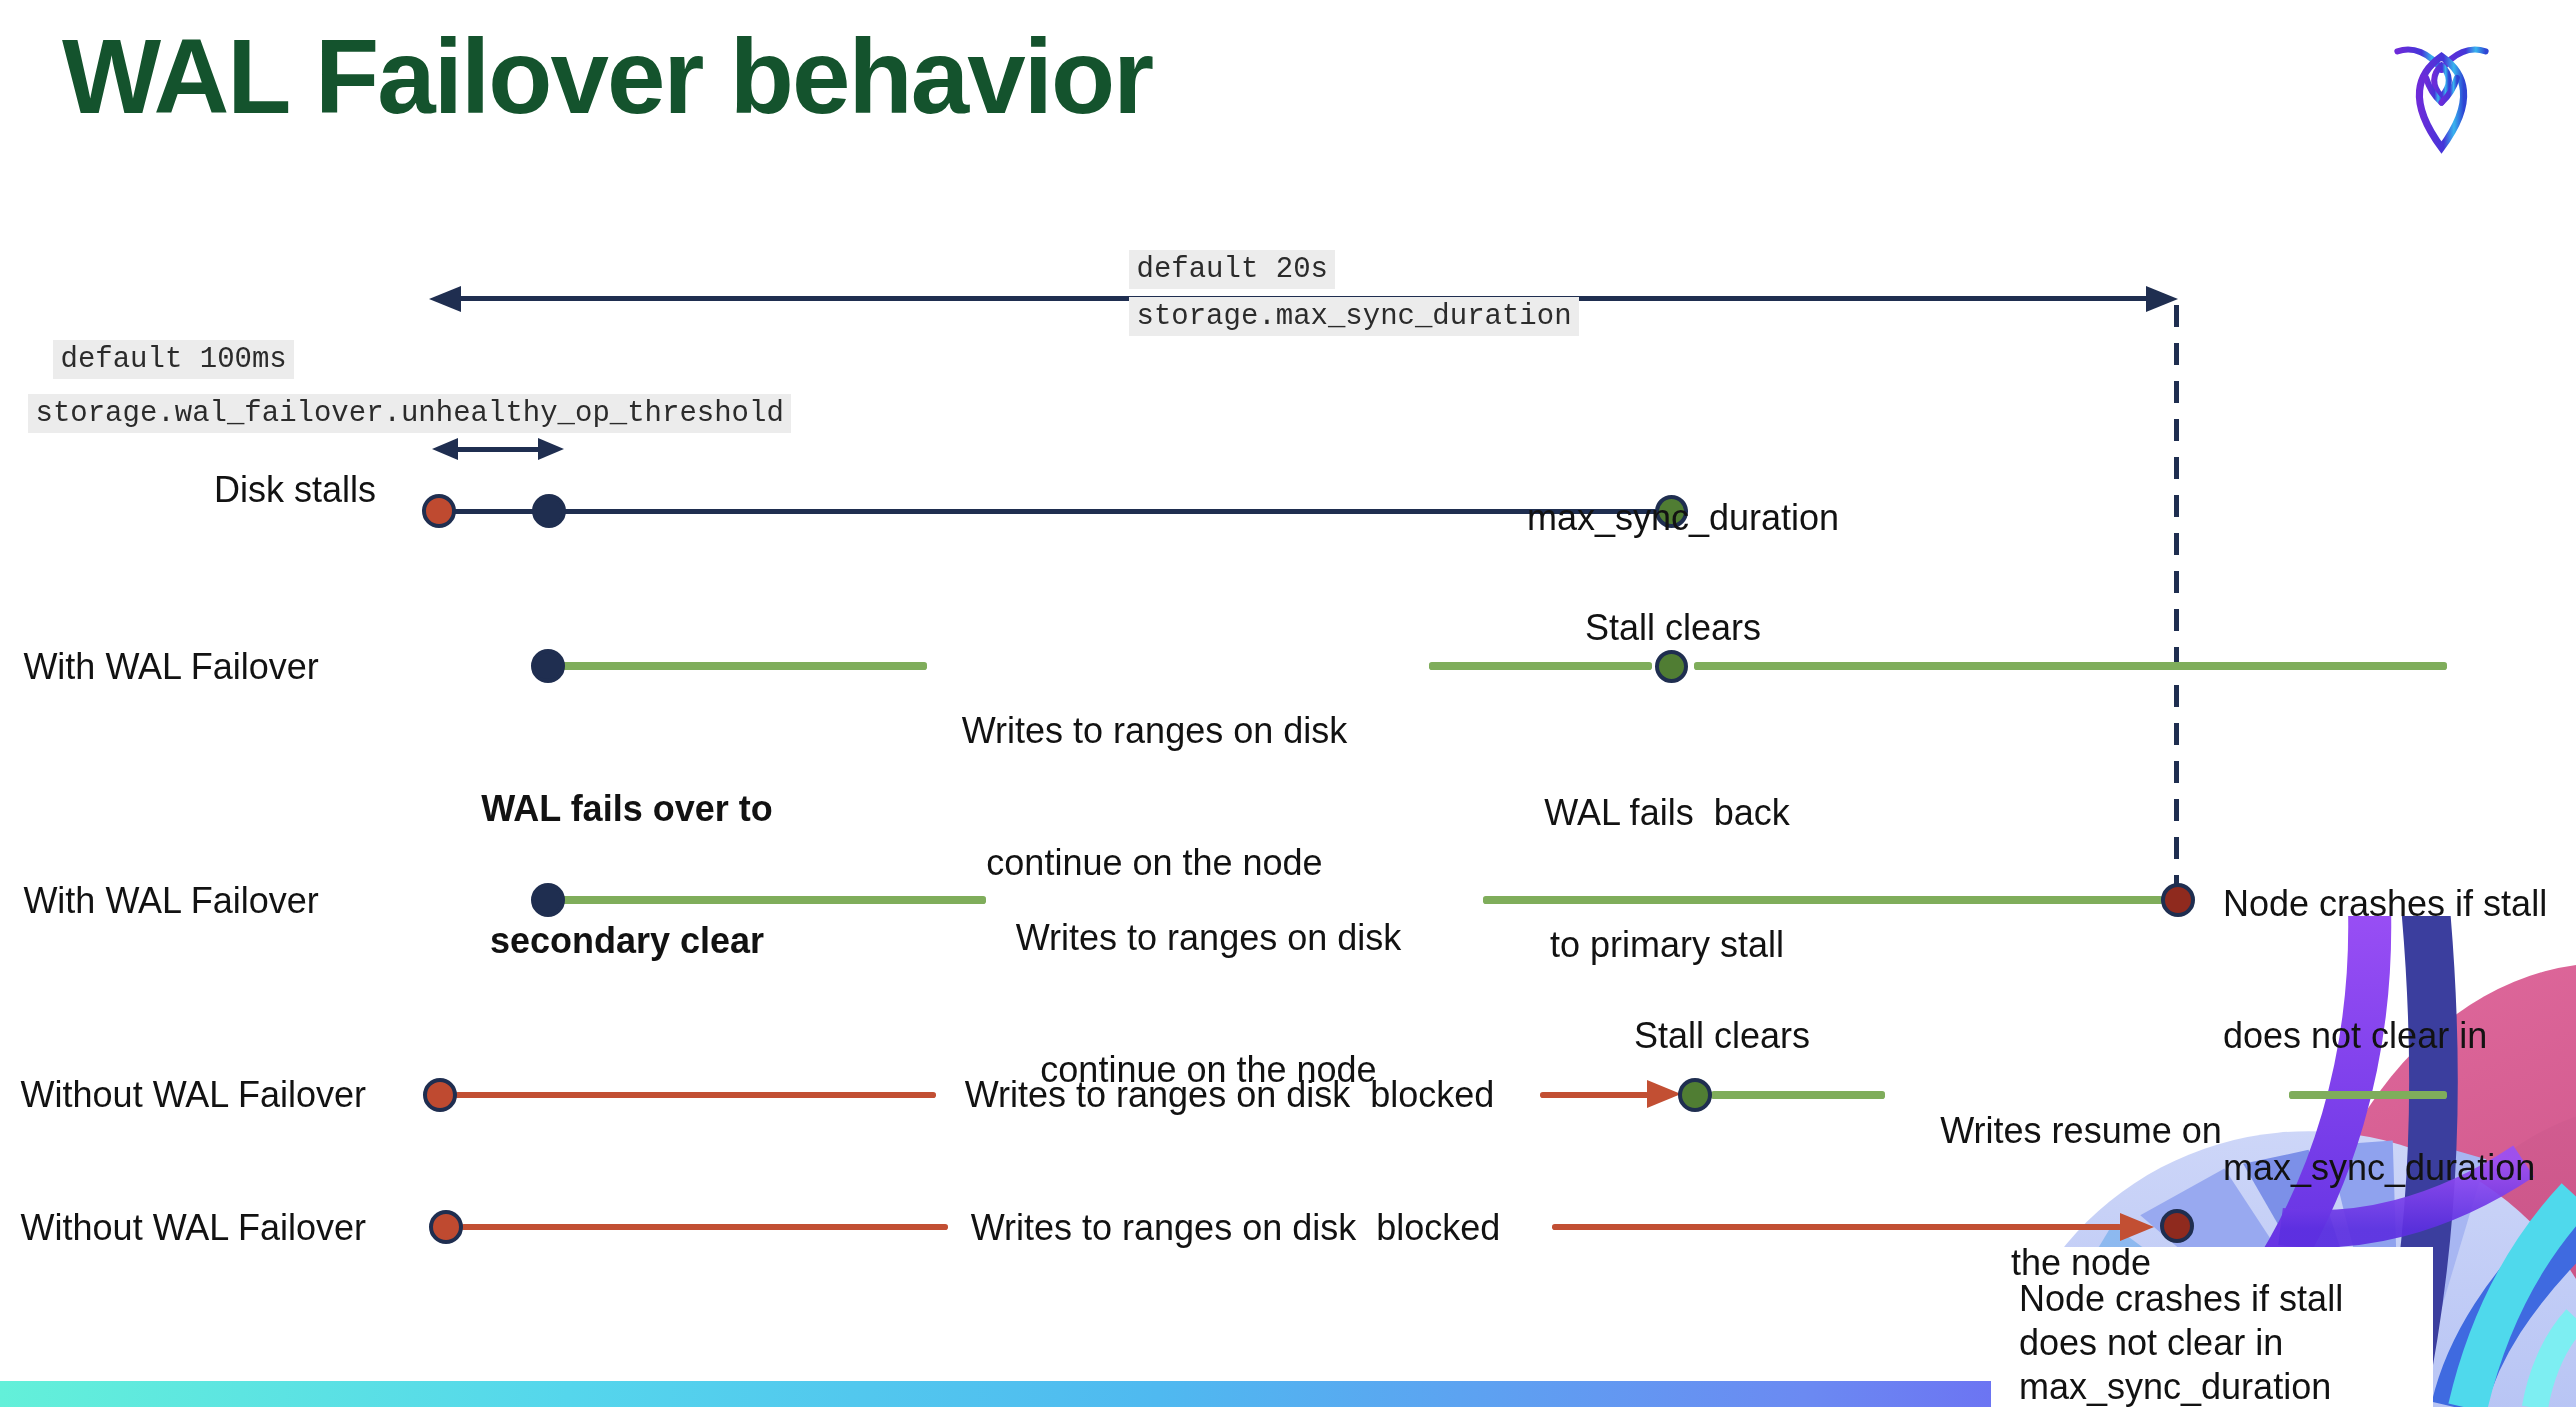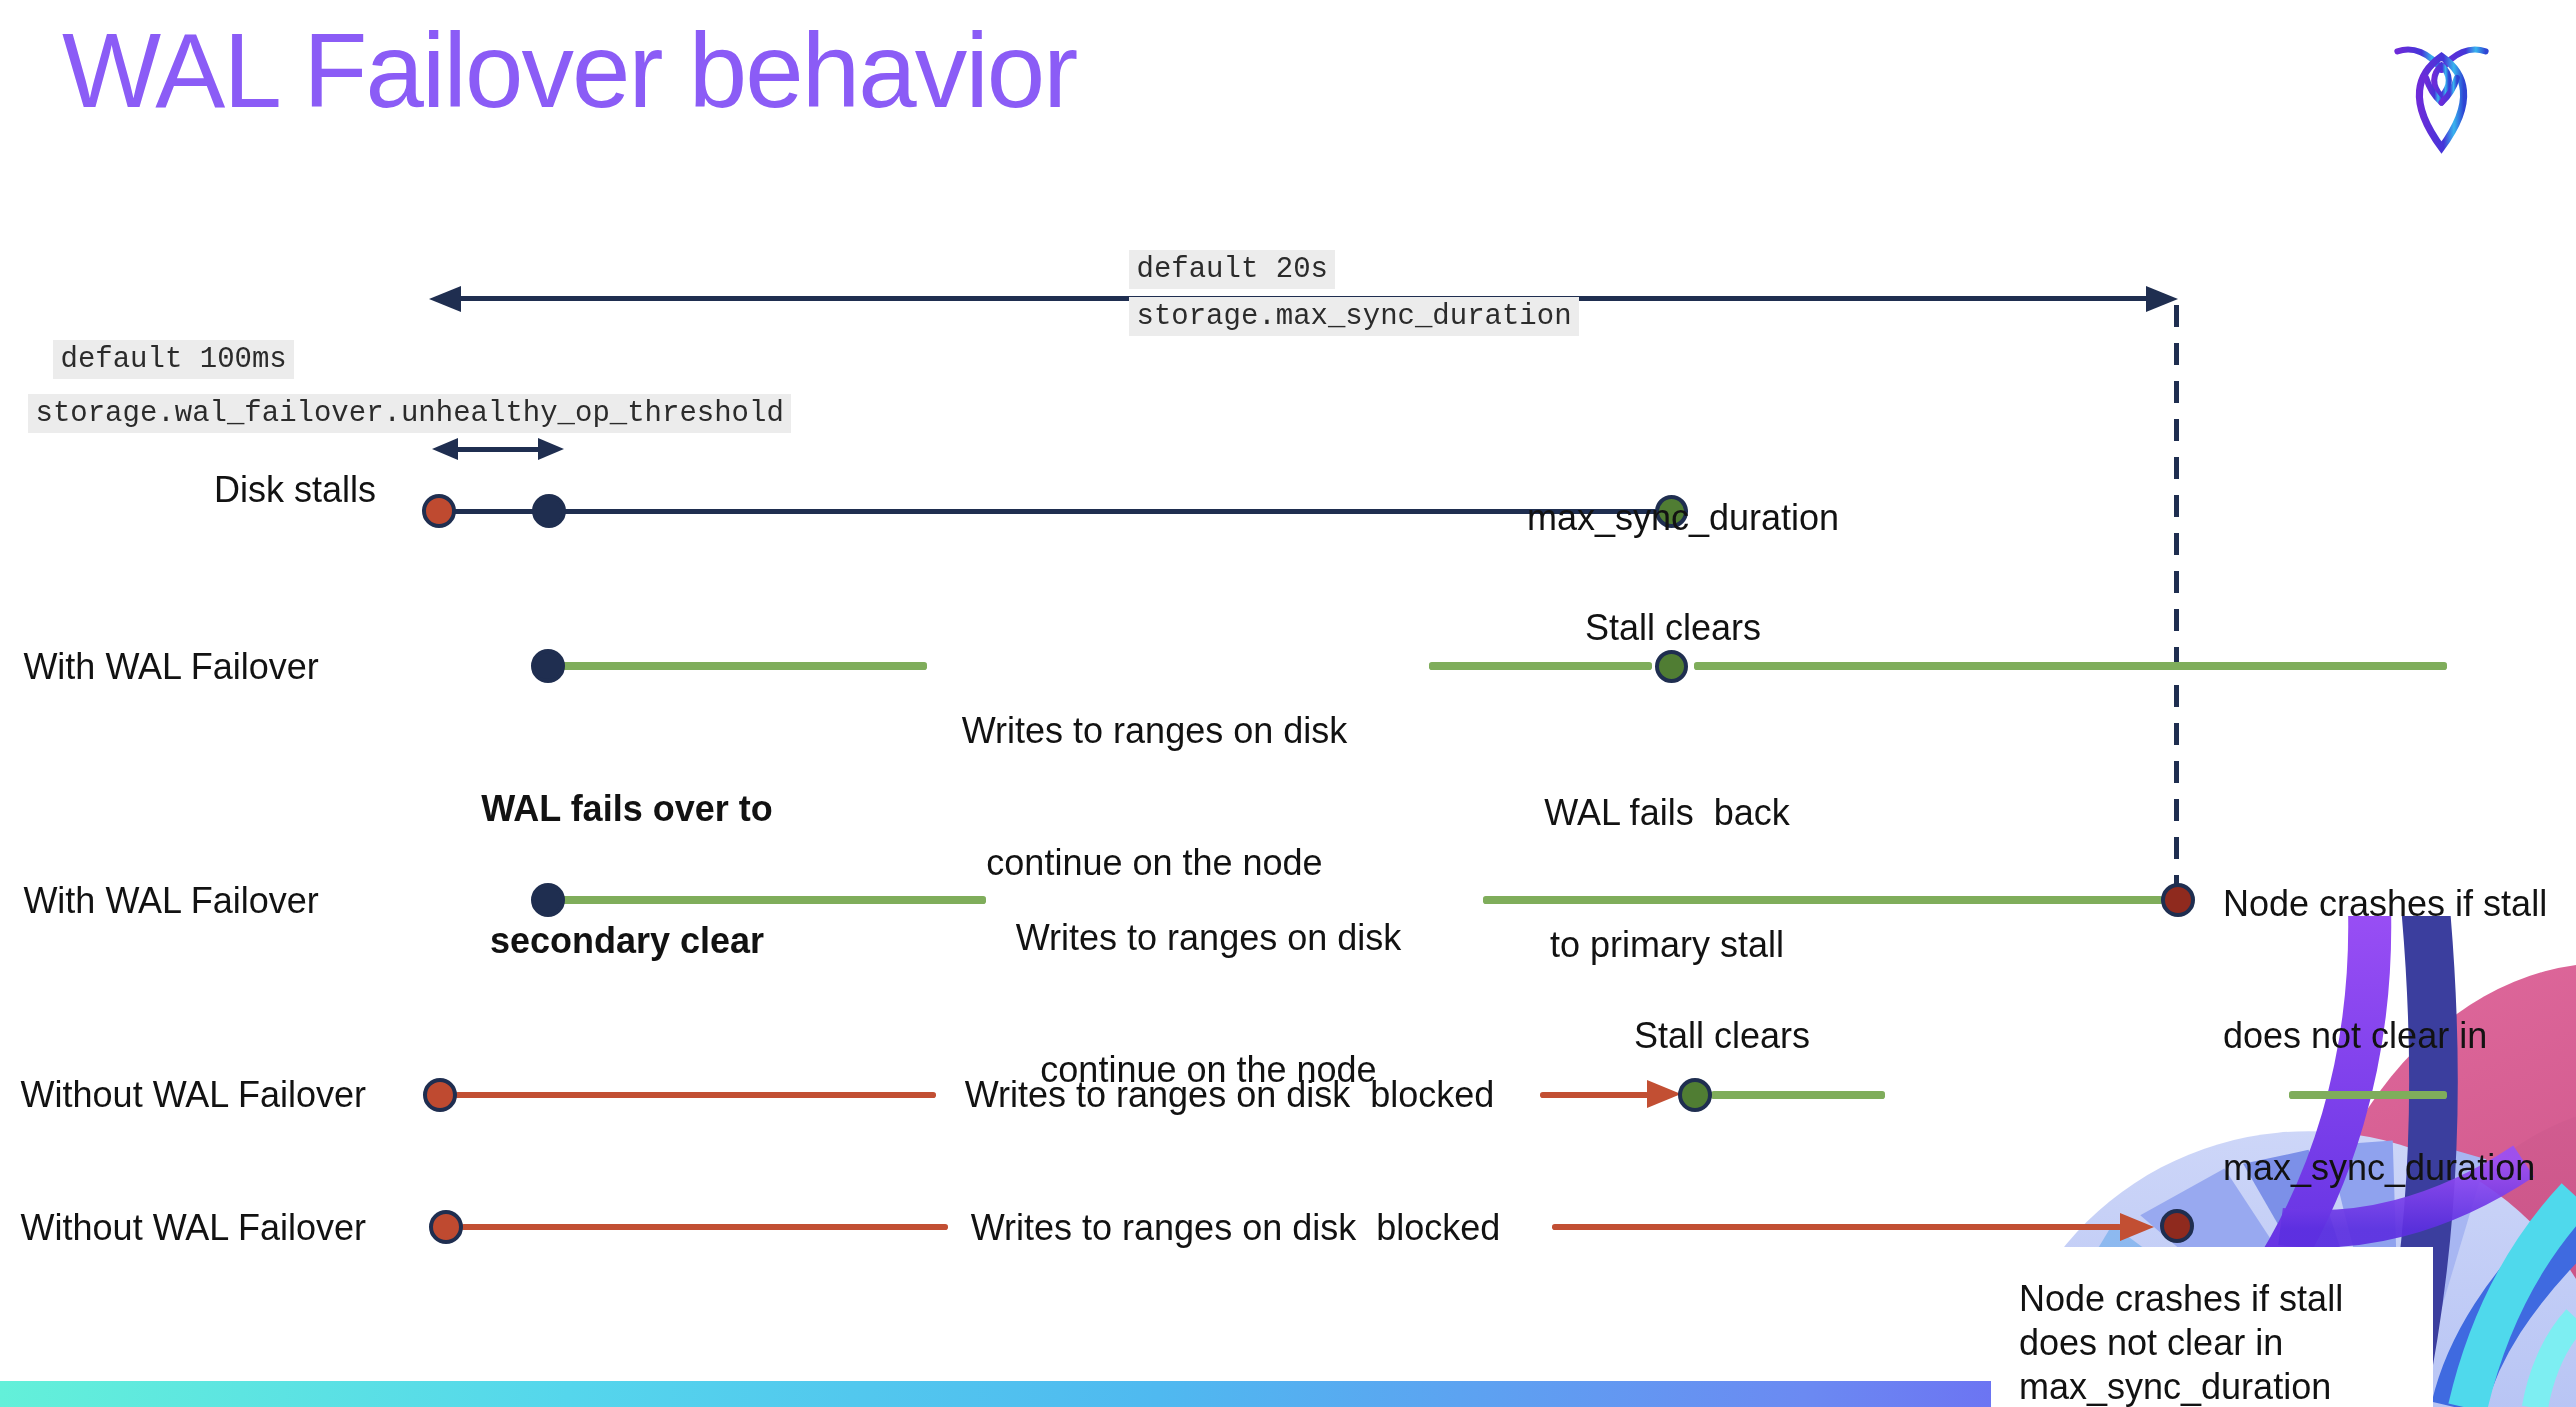--- a/index.html
+++ b/index.html
@@ -1,19 +1,19 @@
 <!DOCTYPE html>
 <html style="font-size:15px"><head>
 <meta charset="utf-8">
 <style>
   html,body{margin:0;padding:0;background:#ffffff;}
   #slide{position:relative;width:2576px;height:1408px;background:#ffffff;overflow:hidden;
          font-family:"Liberation Sans","DejaVu Sans",sans-serif;color:#121212;}
   .abs{position:absolute;}
-  #title{left:62px;top:11px;font-size:105px;font-weight:400;letter-spacing:-1.9px;color:#8b5cf6;}
+  #title{left:62px;top:17px;font-size:105px;font-weight:700;letter-spacing:-1.9px;color:#14532d;}
   .chip{position:absolute;font-family:"Liberation Mono","DejaVu Sans Mono",monospace;
         font-size:29px;color:#2b2b2b;background:#ececec;padding:2.8px 7.5px;white-space:pre;}
   .hline{position:absolute;border-radius:2.8px;}
   .navy{background:#1f2e50;}
   .green{background:#7fad5b;}
   .red{background:#c24f33;}
   .dot{position:absolute;border-radius:50%;box-sizing:border-box;border:4.7px solid #1f2e50;}
   .dot-navy{background:#1f2e50;}
   .dot-red{background:#bf4a30;}
   .dot-darkred{background:#8f2a1e;}
@@ -163,20 +163,24 @@
 
   <div class="rowlabel z5" style="left:20.6px;top:1073px;">Without WAL Failover</div>
   <div class="dot dot-red z5" style="left:423px;top:1078px;width:34px;height:34px;"></div>
   <div class="hline red z4" style="left:455px;top:1092px;width:481px;height:5.6px;"></div>
   <div class="ann z5" style="left:949px;top:1073px;width:561px;">Writes to ranges on disk  blocked</div>
   <div class="hline red z4" style="left:1540px;top:1092px;width:109px;height:5.6px;"></div>
   <div class="tri tri-red z4" style="left:1647px;top:1080px;"></div>
   <div class="dot dot-green z5" style="left:1678px;top:1078px;width:34px;height:34px;"></div>
   <div class="hline green z4" style="left:1711px;top:1091px;width:174px;height:8.4px;"></div>
   <div class="ann z5" style="left:1582px;top:1014px;width:280px;">Stall clears</div>
+  <div class="ann z5" style="left:1894px;top:1021px;width:374px;">
+    <span style="display:block;">Writes resume on</span>
+    <span style="display:block;">the node</span>
+  </div>
   <div class="hline green z4" style="left:2289px;top:1091px;width:158px;height:8.4px;"></div>
 
   <div class="rowlabel z5" style="left:20.6px;top:1206px;">Without WAL Failover</div>
   <div class="dot dot-red z5" style="left:429px;top:1210px;width:34px;height:34px;"></div>
   <div class="hline red z4" style="left:461px;top:1224px;width:487px;height:5.6px;"></div>
   <div class="ann z5" style="left:955px;top:1206px;width:561px;">Writes to ranges on disk  blocked</div>
   <div class="hline red z4" style="left:1552px;top:1224px;width:570px;height:5.6px;"></div>
   <div class="tri tri-red z4" style="left:2120px;top:1213px;"></div>
   <div class="dot dot-darkred z5" style="left:2160px;top:1209px;width:34px;height:34px;"></div>
 

